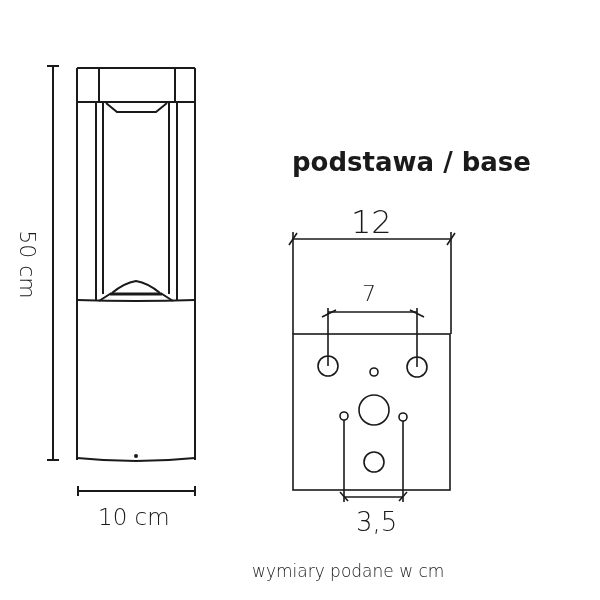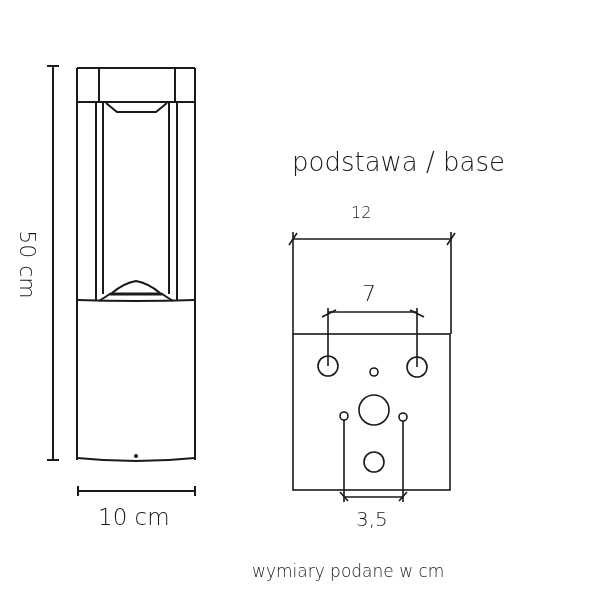--- a/index.html
+++ b/index.html
@@ -1,24 +1,24 @@
 <!DOCTYPE html>
 <html><head>
   <meta charset="utf-8">
   <style>
     html, body { margin: 0; padding: 0; background: #ffffff; }
     body { width: 600px; height: 600px; position: relative; overflow: hidden; font-family: "DejaVu Sans", sans-serif; }
     #drawing { position: absolute; left: 0; top: 0; }
     .lbl { position: absolute; color: #1a1a1a; white-space: nowrap; font-family: "DejaVu Sans", sans-serif; font-weight: 300; }
     .lbl-height { left: 5px; top: 252px; font-size: 22px; transform: rotate(90deg); transform-origin: center center; width: 80px; text-align: center; margin-left: -18px; }
     .lbl-width { left: 98px; top: 504px; font-size: 23px; }
-    .lbl-title { left: 292px; top: 147px; font-size: 26px; }
-    .lbl-12 { left: 351px; top: 203px; font-size: 16px; }
+    .lbl-title { left: 292px; top: 147px; font-size: 26px; font-weight: bold; }
+    .lbl-12 { left: 351px; top: 203px; font-size: 32px; }
     .lbl-7 { left: 362px; top: 281px; font-size: 22px; }
-    .lbl-35 { left: 356px; top: 507px; font-size: 20px; text-align: right; }
+    .lbl-35 { left: 356px; top: 507px; font-size: 26px; text-align: right; }
     .lbl-note { left: 252px; top: 561px; font-size: 17px; }
   </style>
 </head>
 <body>
 
 <svg id="drawing" width="600" height="600" viewBox="0 0 600 600" xmlns="http://www.w3.org/2000/svg">
   <g fill="none" stroke="#1a1a1a" stroke-width="2">
 
     <g>
       <line x1="53" y1="66" x2="53" y2="460"></line>

